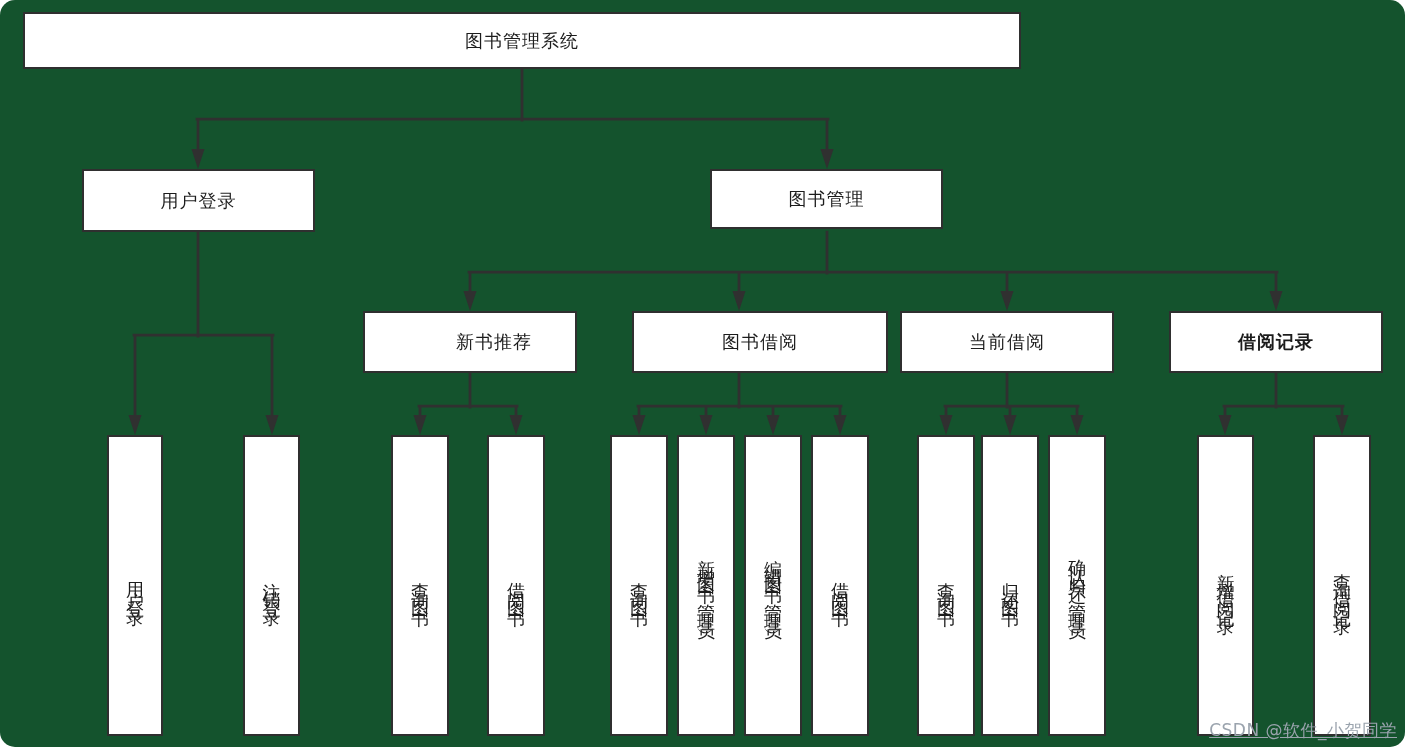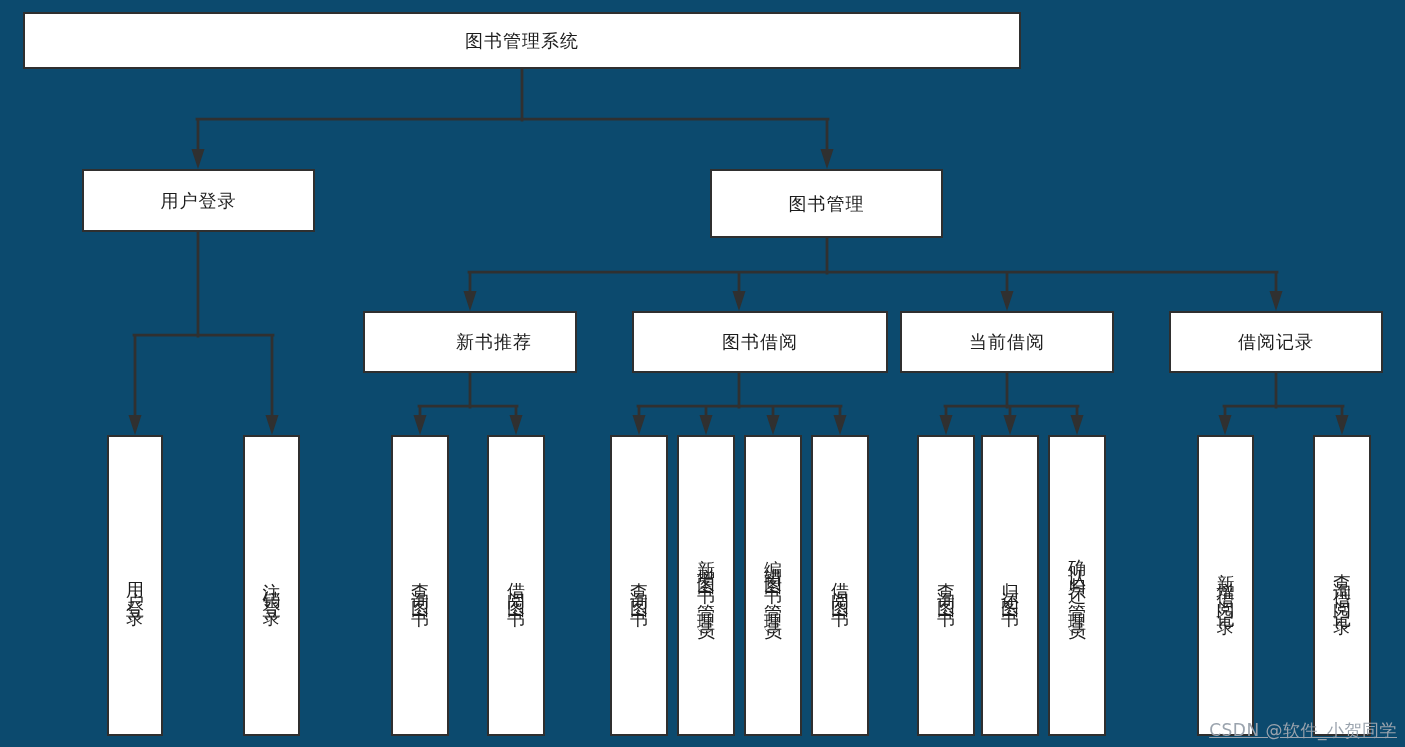--- a/index.html
+++ b/index.html
@@ -5,23 +5,24 @@
   html, body {
     margin: 0;
     padding: 0;
     background: #ffffff;
     font-family: "DejaVu Sans", "Liberation Sans", sans-serif;
   }
   .canvas {
     position: relative;
     width: 1405px;
     height: 747px;
-    background: #0c4a6e;
+    background: #14532d;
     overflow: hidden;
     color: #1c1c1c;
+    border-radius: 15px;
   }
   .connectors {
     position: absolute;
     left: 0;
     top: 0;
     z-index: 1;
   }
   .node, .leaf {
     position: absolute;
     box-sizing: border-box;
@@ -96,34 +97,34 @@
     </g>
   </svg>
 
   <div class="node" style="left:23px; top:12px; width:998px; height:57px;">
     <span>图书管理系统</span>
   </div>
 
   <div class="node" style="left:82px; top:169px; width:233px; height:63px;">
     <span>用户登录</span>
   </div>
-  <div class="node" style="left:710px; top:169px; width:233px; height:69px;">
+  <div class="node" style="left:710px; top:169px; width:233px; height:60px;">
     <span>图书管理</span>
   </div>
 
   <div class="node" style="left:363px; top:311px; width:214px; height:62px;padding-left:48px;">
     <span>新书推荐</span>
   </div>
   <div class="node" style="left:632px; top:311px; width:256px; height:62px;">
     <span>图书借阅</span>
   </div>
   <div class="node" style="left:900px; top:311px; width:214px; height:62px;">
     <span>当前借阅</span>
   </div>
-  <div class="node" style="left:1169px; top:311px; width:214px; height:62px;">
+  <div class="node" style="left:1169px; top:311px; width:214px; height:62px;font-weight:bold;">
     <span>借阅记录</span>
   </div>
 
   <div class="leaf" style="left:107px; top:435px; width:56px; height:301px;">
     <span>用户登录</span>
   </div>
   <div class="leaf" style="left:243px; top:435px; width:57px; height:301px;">
     <span>注销登录</span>
   </div>
 

